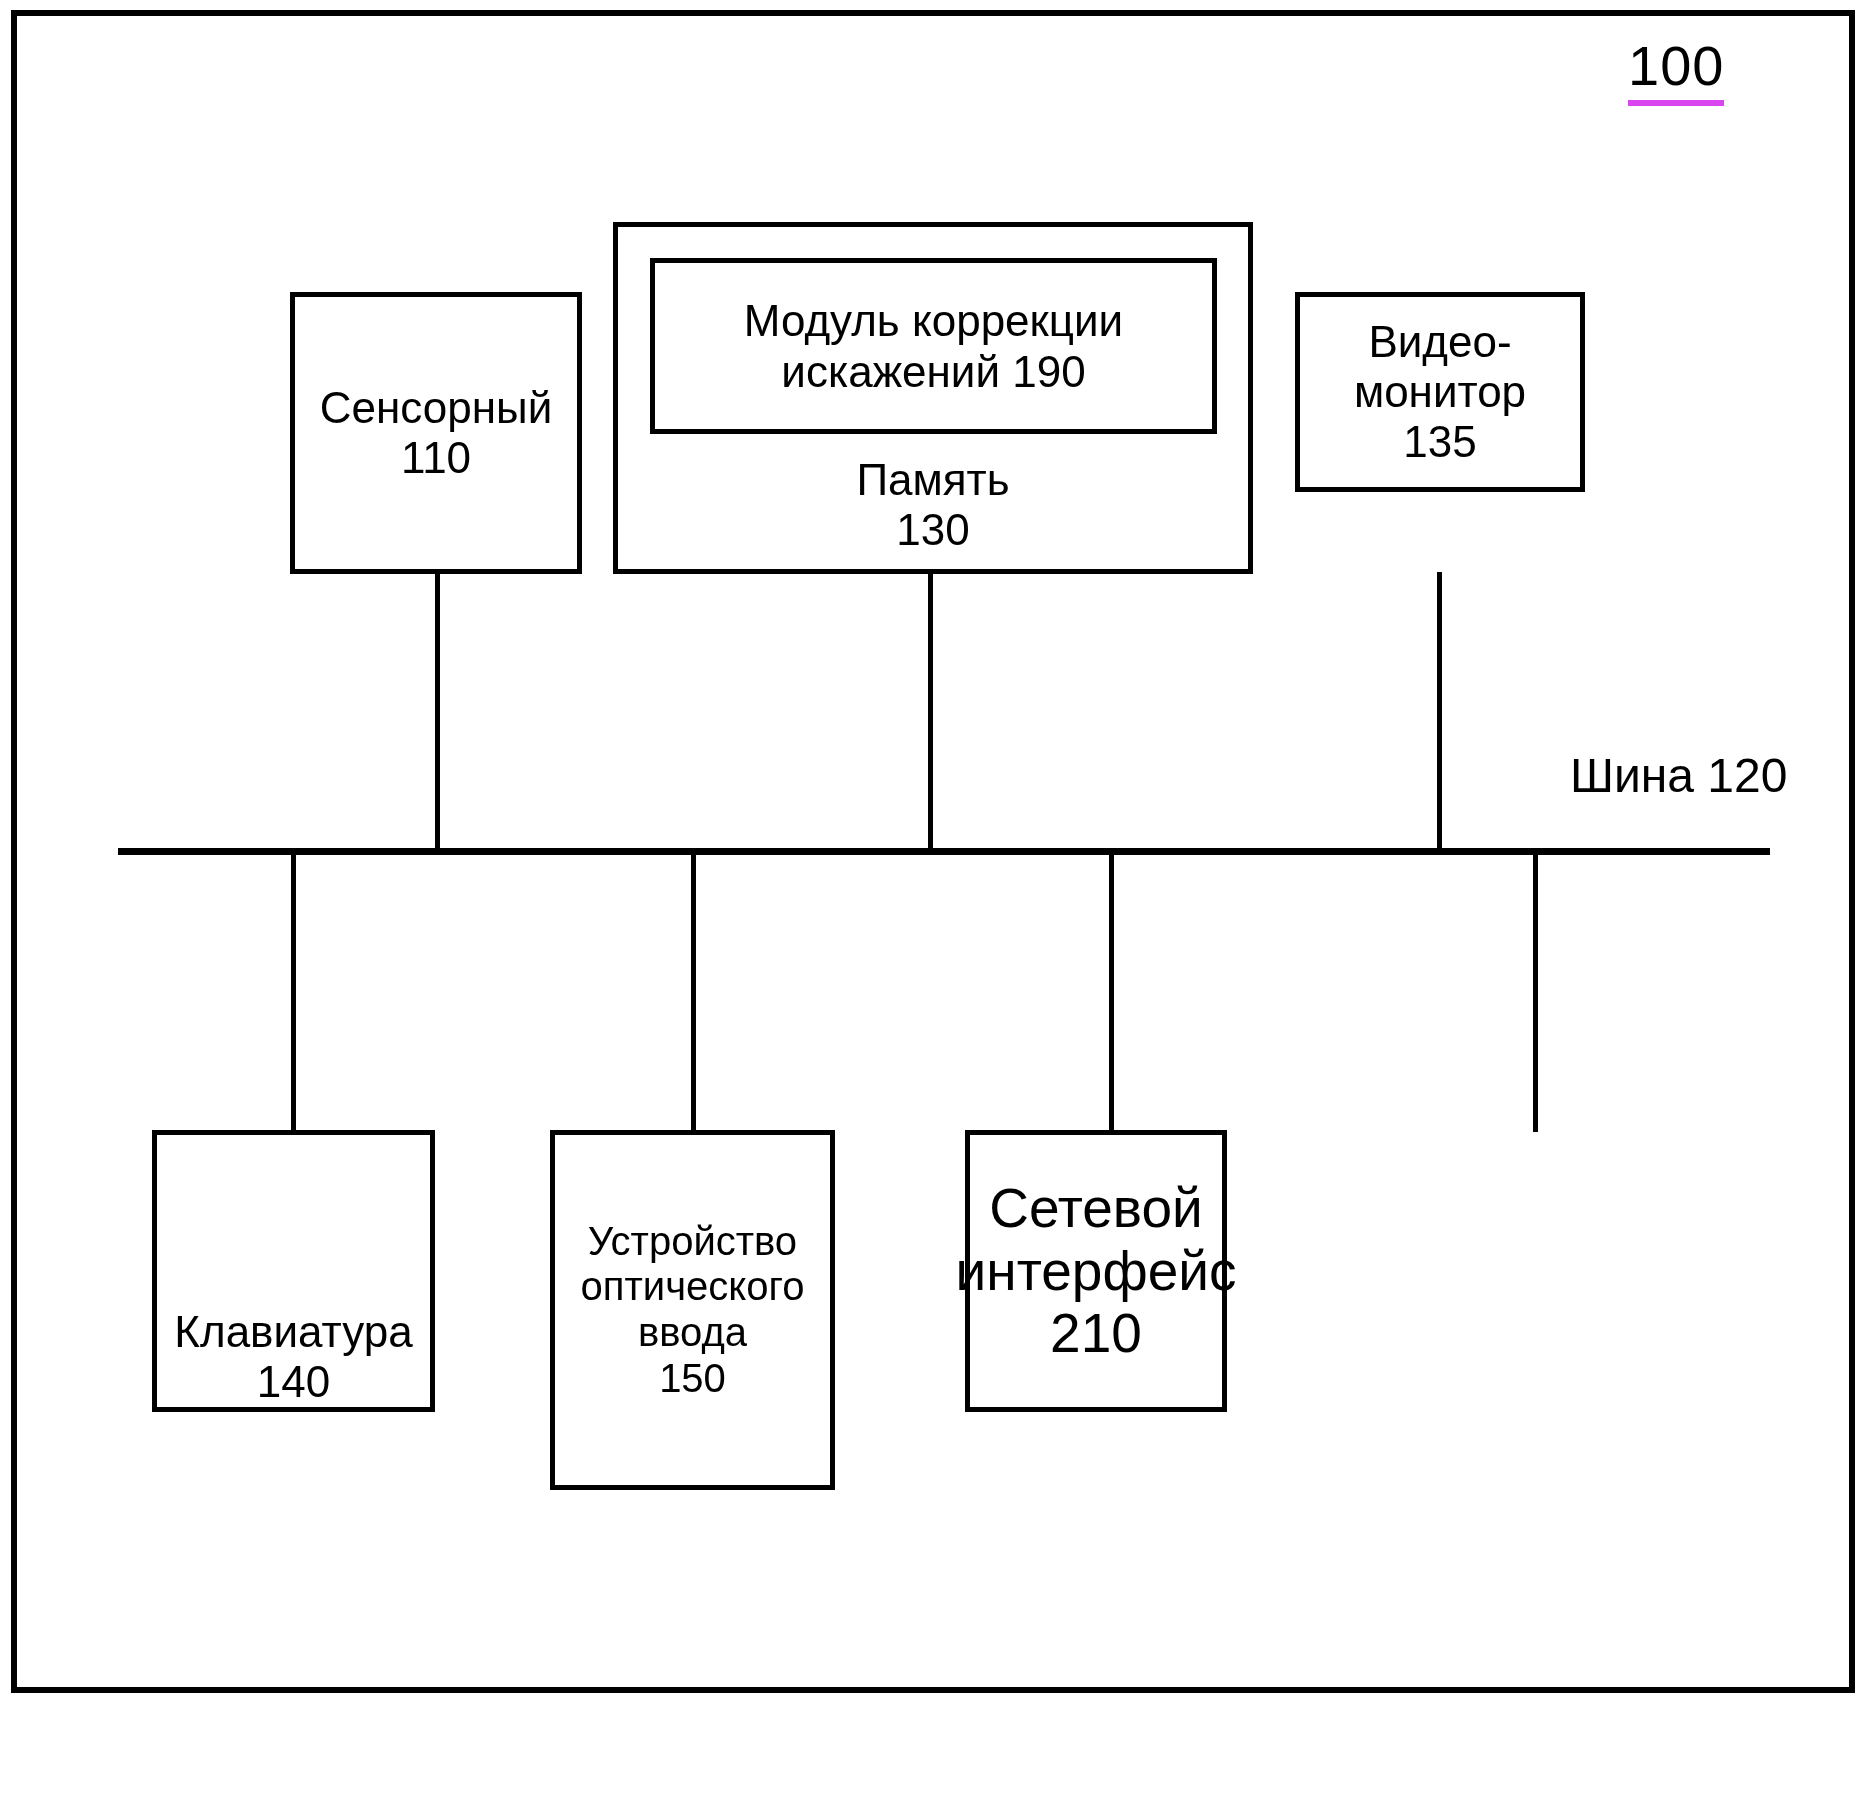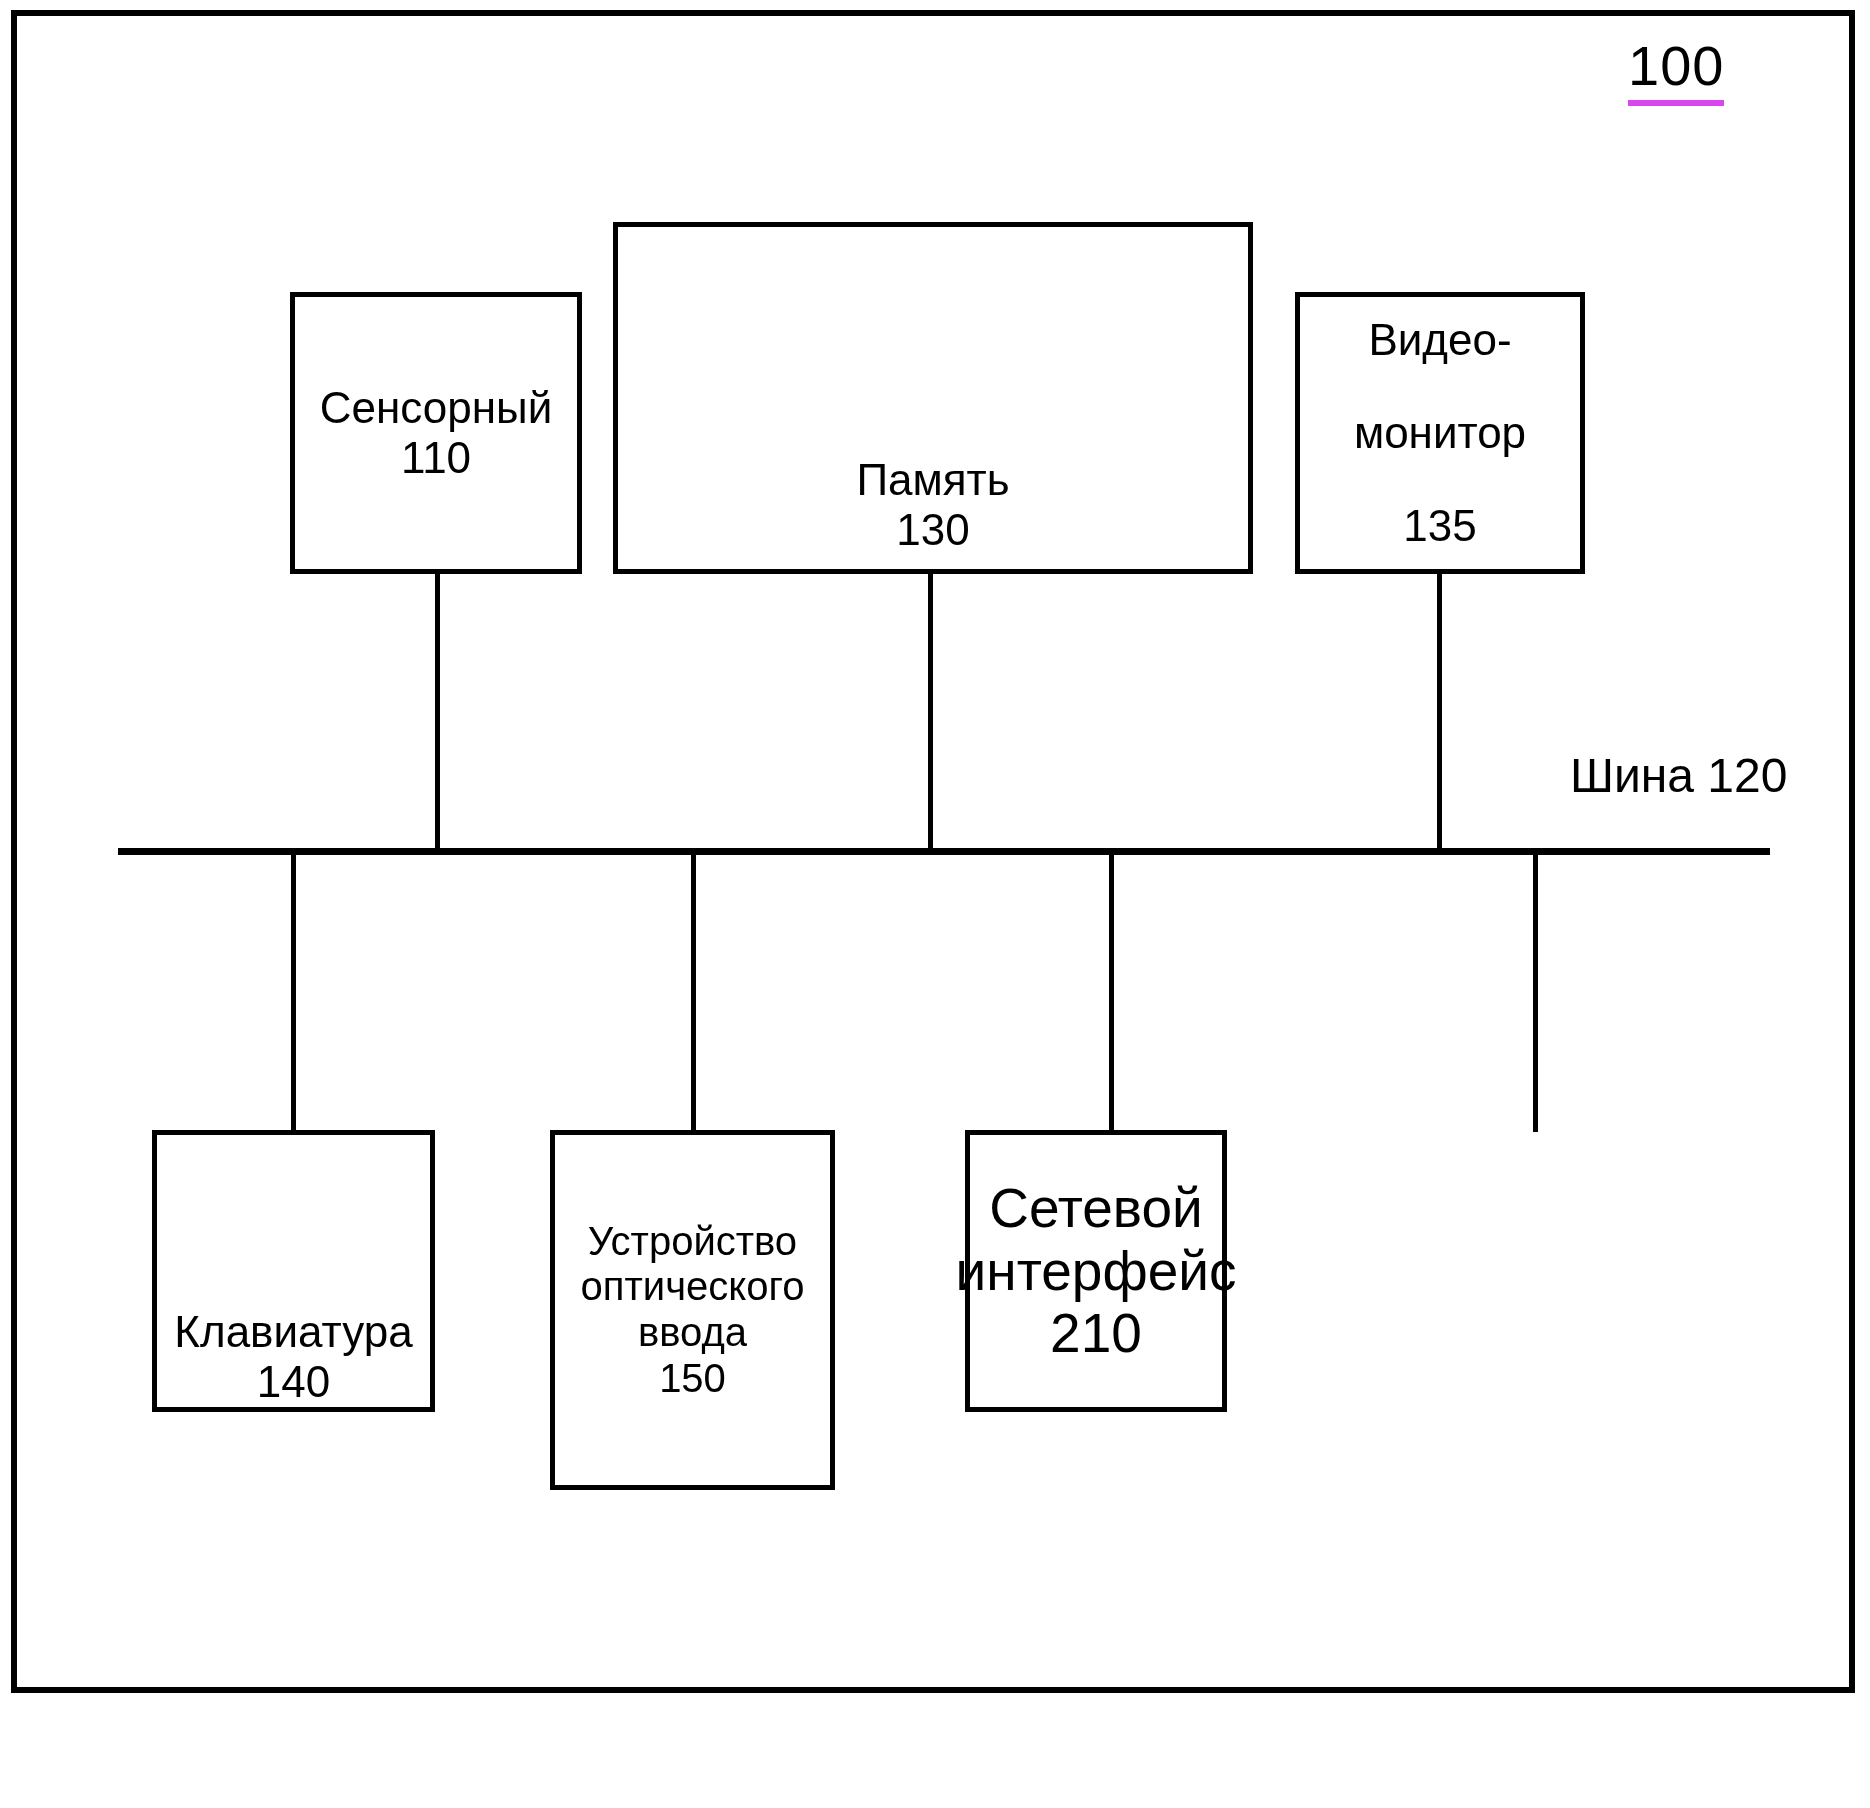--- a/index.html
+++ b/index.html
@@ -57,21 +57,21 @@
     text-align: center;
     font-size: 44px;
     line-height: 1.14;
   }
   .box .line { display: block; white-space: nowrap; }
 
   
   #box-processor   { left: 290px;  top: 292px;  width: 292px;  height: 282px; }
   #box-memory      { left: 613px;  top: 222px;  width: 640px;  height: 352px;
                      justify-content: flex-end; padding-bottom: 14px; }
-  #box-video       { left: 1295px; top: 292px;  width: 290px;  height: 282px; gap: 43px; }
+  #box-video       { left: 1295px; top: 292px;  width: 290px;  height: 200px; }
 
   
   #box-module {
     position: absolute;
     left: 650px;
     top: 258px;
     width: 567px;
     height: 176px;
     border: 5px solid #000;
     box-sizing: border-box;
@@ -152,20 +152,24 @@
   <div class="box" id="box-processor">
     <span class="line">Сенсорный</span>
     <span class="line">110</span>
   </div>
 
   <div class="box" id="box-memory">
     <span class="line">Память</span>
     <span class="line">130</span>
   </div>
 
+  <div id="box-module">
+    <span class="line">Модуль коррекции</span>
+    <span class="line">искажений 190</span>
+  </div>
 
   <div class="box" id="box-video">
     <span class="line">Видео-</span>
     <span class="line">монитор</span>
     <span class="line">135</span>
   </div>
 
   <div class="bus-label">Шина 120</div>
   <div class="bus-line"></div>
 

